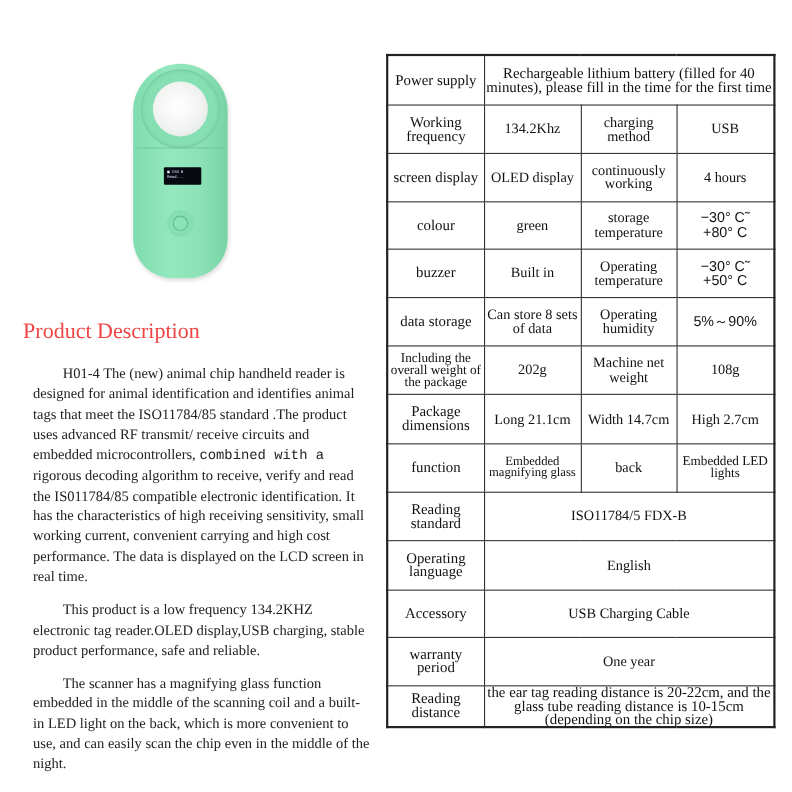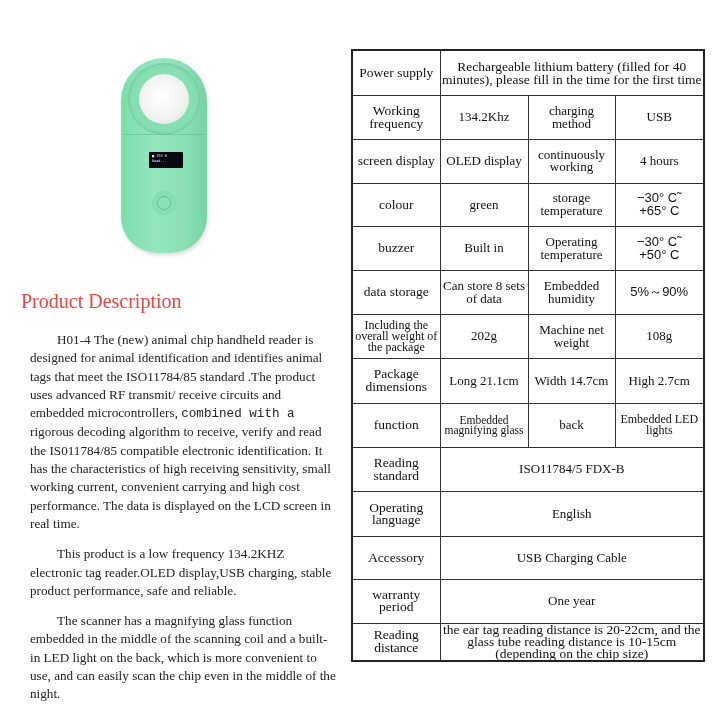--- a/index.html
+++ b/index.html
@@ -104,36 +104,36 @@
     <td>OLED display</td>
     <td>continuously working</td>
     <td>4 hours</td>
   </tr>
   <tr style="height:43px">
     <td class="label">colour</td>
     <td>green</td>
     <td>storage temperature</td>
     <td class="temp">
           <div>−30° C˜</div>
-          <div>+65° C</div>
+          <div>+80° C</div>
         </td>
   </tr>
   <tr style="height:44px">
     <td class="label">buzzer</td>
     <td>Built in</td>
     <td>Operating temperature</td>
     <td class="temp">
           <div>−30° C˜</div>
           <div>+50° C</div>
         </td>
   </tr>
   <tr style="height:43px">
     <td class="label">data storage</td>
     <td>Can store 8 sets of data</td>
-    <td>Embedded humidity</td>
+    <td>Operating humidity</td>
     <td class="temp">5%～90%</td>
   </tr>
   <tr style="height:44px">
     <td class="label sm" style="line-height:11px">Including the overall weight of the package</td>
     <td>202g</td>
     <td>Machine net weight</td>
     <td>108g</td>
   </tr>
   <tr style="height:44px">
     <td class="label">Package dimensions</td>

